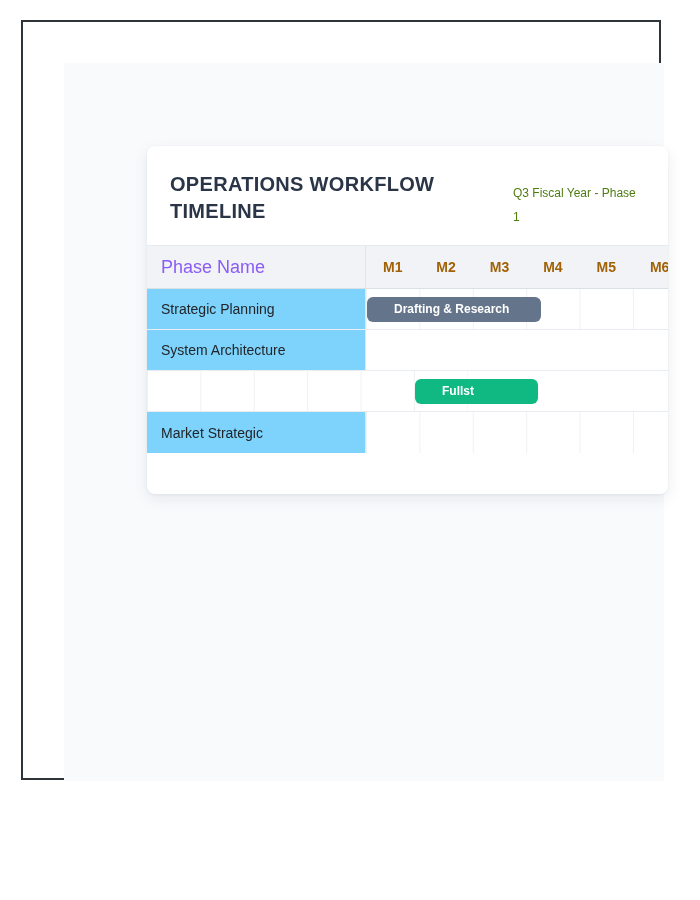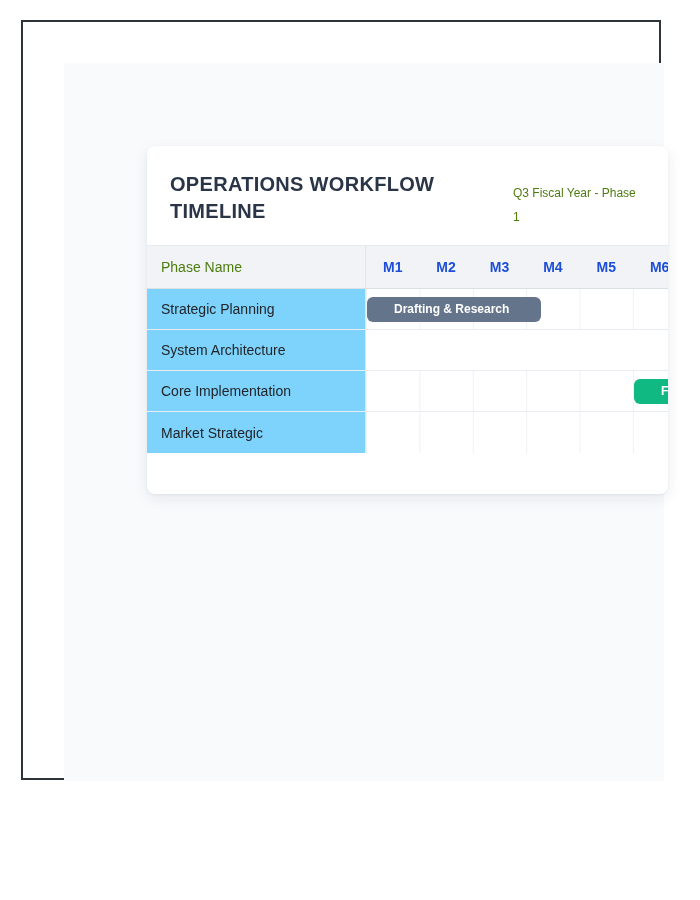--- a/index.html
+++ b/index.html
@@ -83,32 +83,32 @@
     border-top: 1px solid #e7eaee;
     border-bottom: 1px solid #dbe0e5;
     align-items: stretch;
   }
   .g-phase-h {
     width: 219px;
     box-sizing: border-box;
     padding-left: 14px;
     display: flex;
     align-items: center;
-    font-size: 14px;
-    color: #4d7c0f;
+    font-size: 18px;
+    color: #8b5cf6;
     border-right: 1px solid #e2e6ea;
   }
   .g-month-h {
     width: 53.4px;
     display: flex;
     align-items: center;
     justify-content: center;
     font-size: 14px;
     font-weight: 700;
-    color: #1d4ed8;
+    color: #a16207;
   }
   .g-row {
     display: flex;
     height: 41px;
     box-sizing: border-box;
     border-bottom: 1px solid #e9edf1;
     background: #ffffff;
   }
   .g-row:last-child { border-bottom: none; }
   .g-label {
@@ -173,21 +173,20 @@
             <div class="g-timeline">
               <div class="g-bar" style="left: 1px; width: 173.55px; background: rgb(100, 116, 139);">Drafting &amp; Research</div>
             </div>
           </div>
 
           <div class="g-row">
             <div class="g-label">System Architecture</div>
           </div>
 
           <div class="g-row">
-            <div class="g-label">Core Implementation</div>
             <div class="g-timeline">
               <div class="g-bar" style="left: 268px; width: 122.82px; background: rgb(16, 185, 129);">Fullst</div>
             </div>
           </div>
 
 
           <div class="g-row">
             <div class="g-label">Market Strategic</div>
             <div class="g-timeline"></div>
           </div>

